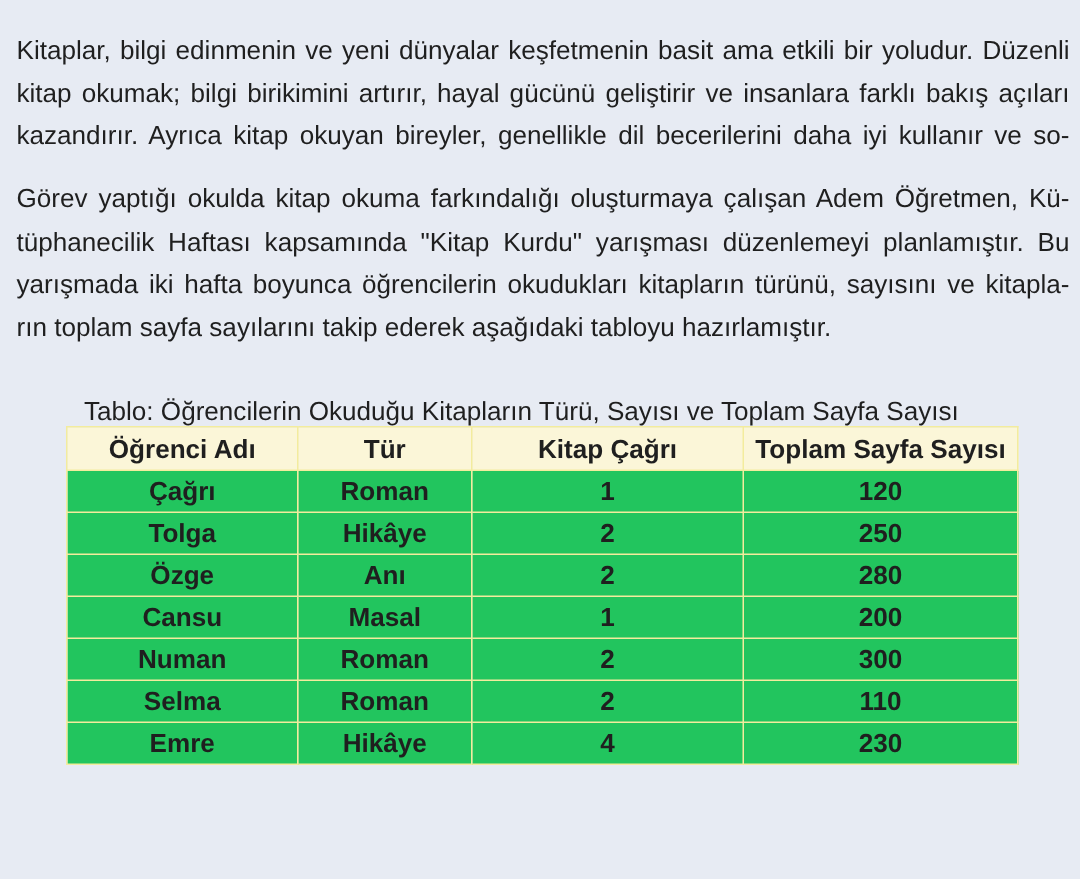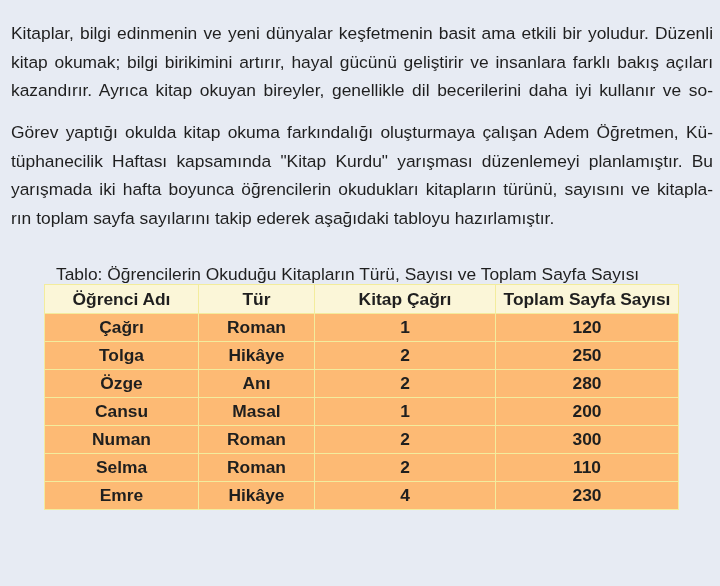--- a/index.html
+++ b/index.html
@@ -57,21 +57,21 @@
       text-align: center;
       padding: 0;
       height: 27px;
       font-weight: bold;
     }
     table.data thead th {
       background: #fbf6d8;
       height: 28px;
     }
     table.data tbody td {
-      background: #fdba74;
+      background: #22c55e;
     }
     .c1 { width: 153px; }
     .c2 { width: 115px; }
     .c3 { width: 180px; }
     .c4 { width: 182px; }
   </style>
 </head>
 <body>
 
 <div class="para" id="p1">

